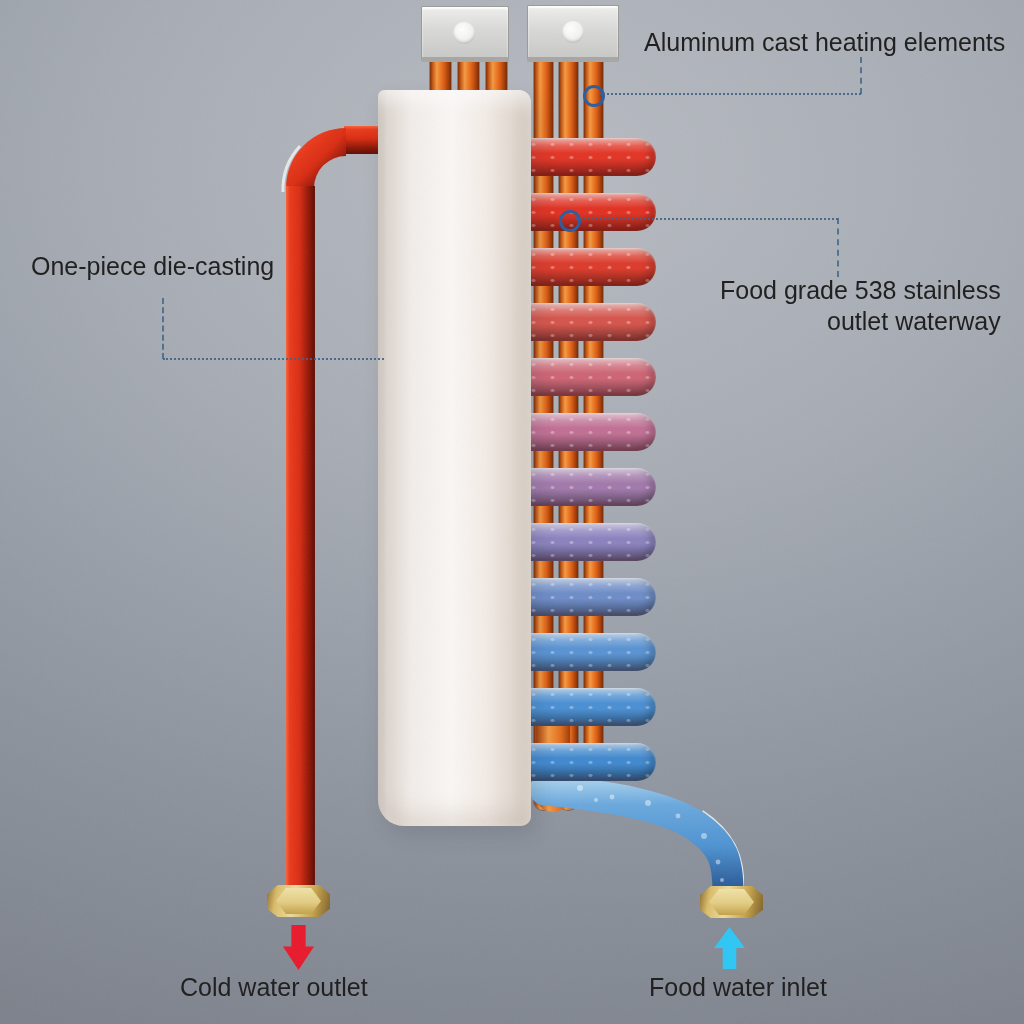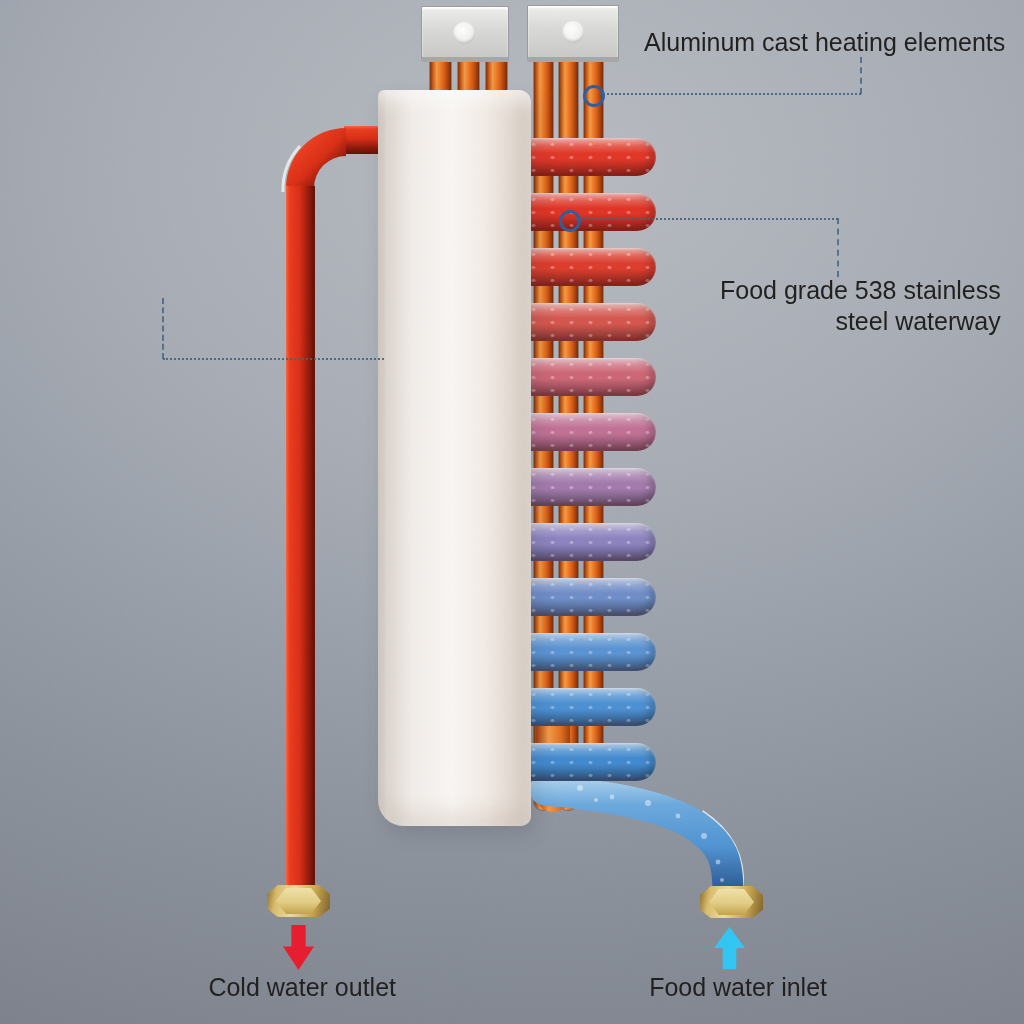--- a/index.html
+++ b/index.html
@@ -98,21 +98,21 @@
     border:3px solid var(--callout-ring,#2b5c9e); background:transparent;
   }
   .lead-h{position:absolute; z-index:9; height:0; border-top:2px dotted var(--callout-line,#3d6186); opacity:.9;}
   .lead-v{position:absolute; z-index:9; width:0; border-left:2px dashed var(--callout-line,#3d6186); opacity:.8;}
 
   
   .label{
     position:absolute; z-index:9; color:var(--label-text,#1c1c1c);
     font-size:25px; line-height:31px; white-space:nowrap;text-align:right;
   }
-  #label-outlet,#label-inlet{text-align:right; white-space:nowrap;}
+  #label-outlet,#label-inlet{text-align:left; white-space:nowrap;}
 
   
   #art{position:absolute; left:0; top:0; z-index:3;}
   #noise{position:absolute; left:0; top:0; z-index:11; pointer-events:none;}
 </style>
 </head>
 <body>
 
 <div class="stage">
 
@@ -227,24 +227,25 @@
 
   <div class="ring" style="left:559px;top:210px;"></div>
   <div class="lead-h" style="left:576px;top:218px;width:262px;"></div>
   <div class="lead-v" style="left:837px;top:218px;height:59px;"></div>
 
   <div class="lead-v" style="left:162px;top:298px;height:61px;"></div>
   <div class="lead-h" style="left:163px;top:358px;width:221px;"></div>
 
   <div class="label" id="label-heating-elements" style="left:644px;top:27px;">Aluminum cast heating elements</div>
 
+  <div class="label" id="label-die-casting" style="left:31px;top:251px;">One-piece die-casting</div>
 
   <div class="label" id="label-waterway" style="left:720px;top:275px;">
     <div>Food grade 538 stainless</div>
-    <div>steel waterway</div>
+    <div>outlet waterway</div>
   </div>
 
   <div class="label" id="label-outlet" style="left:180px;top:972px;width:216px;">Cold water outlet</div>
 
   <div class="label" id="label-inlet" style="left:649px;top:972px;width:178px;">Food water inlet</div>
 
   <svg id="noise" width="1024" height="1024">
     <filter id="grain">
       <feTurbulence type="fractalNoise" baseFrequency="0.8" numOctaves="2" stitchTiles="stitch"></feTurbulence>
       <feColorMatrix type="saturate" values="0"></feColorMatrix>

